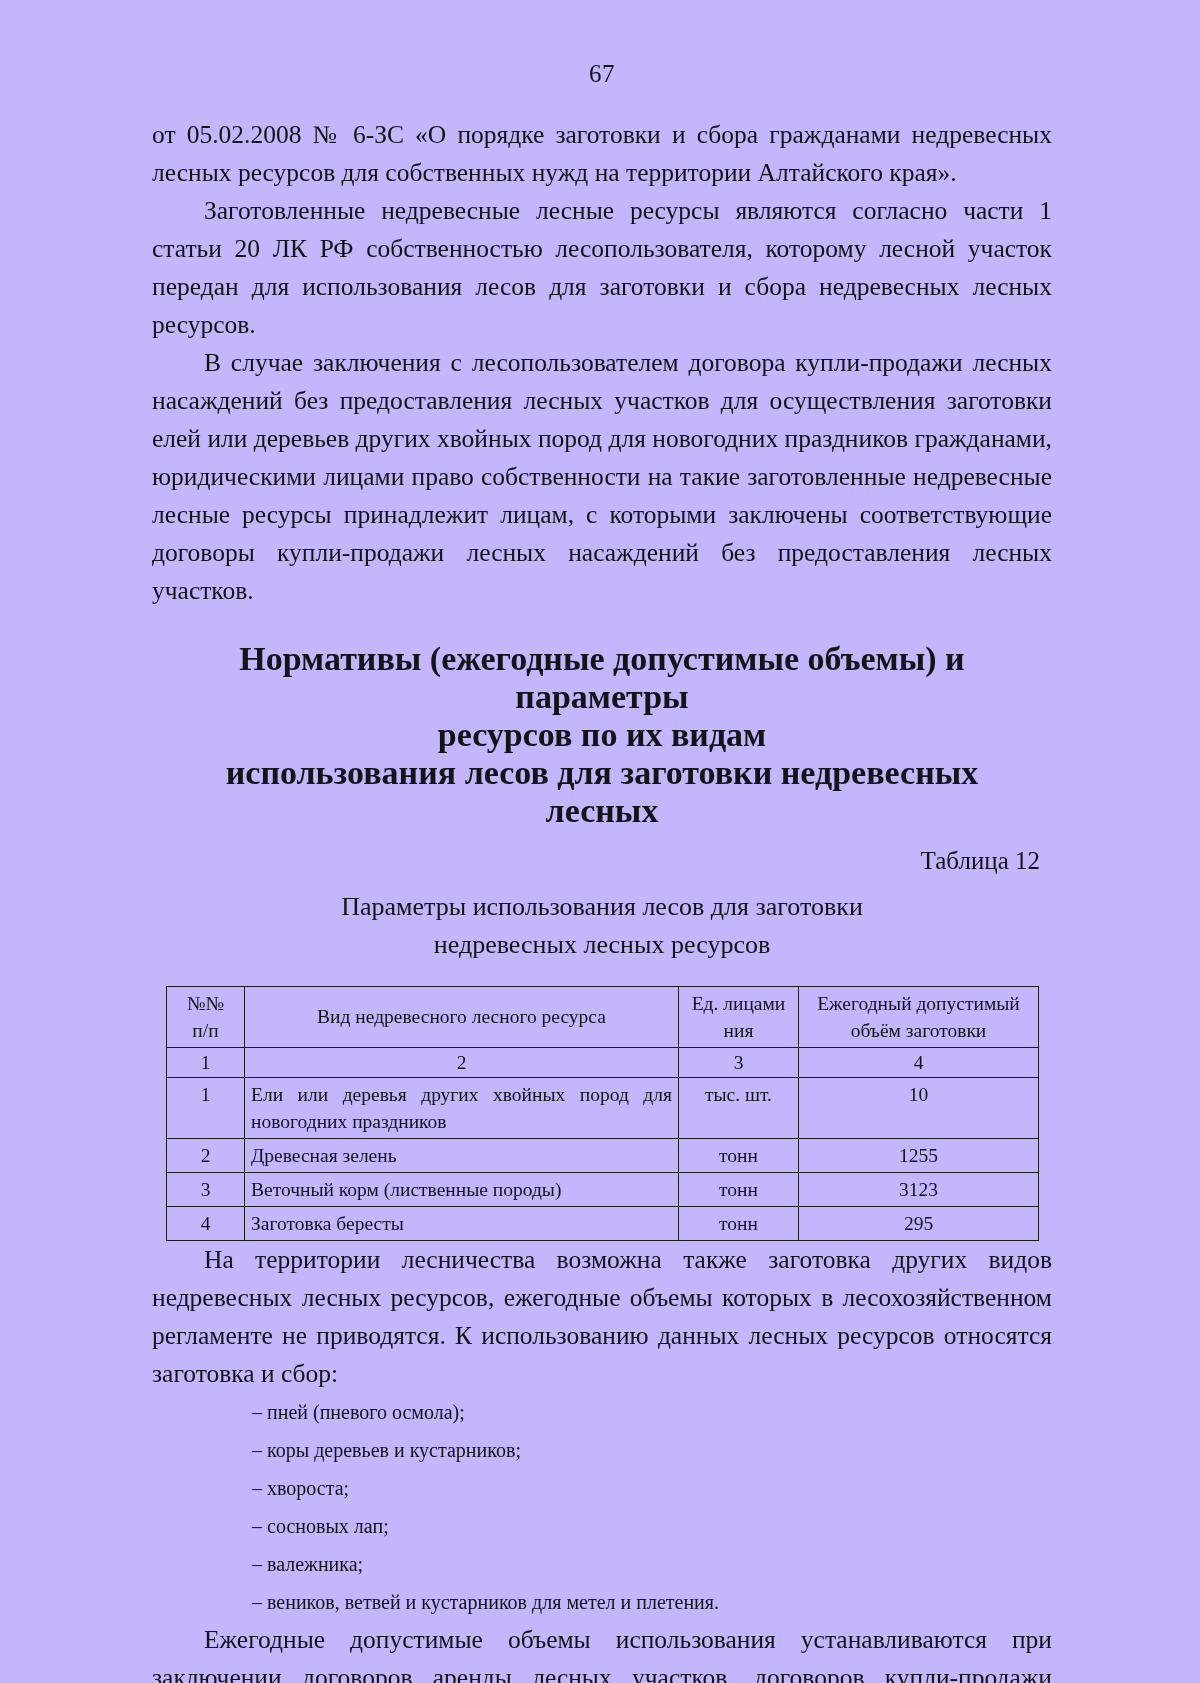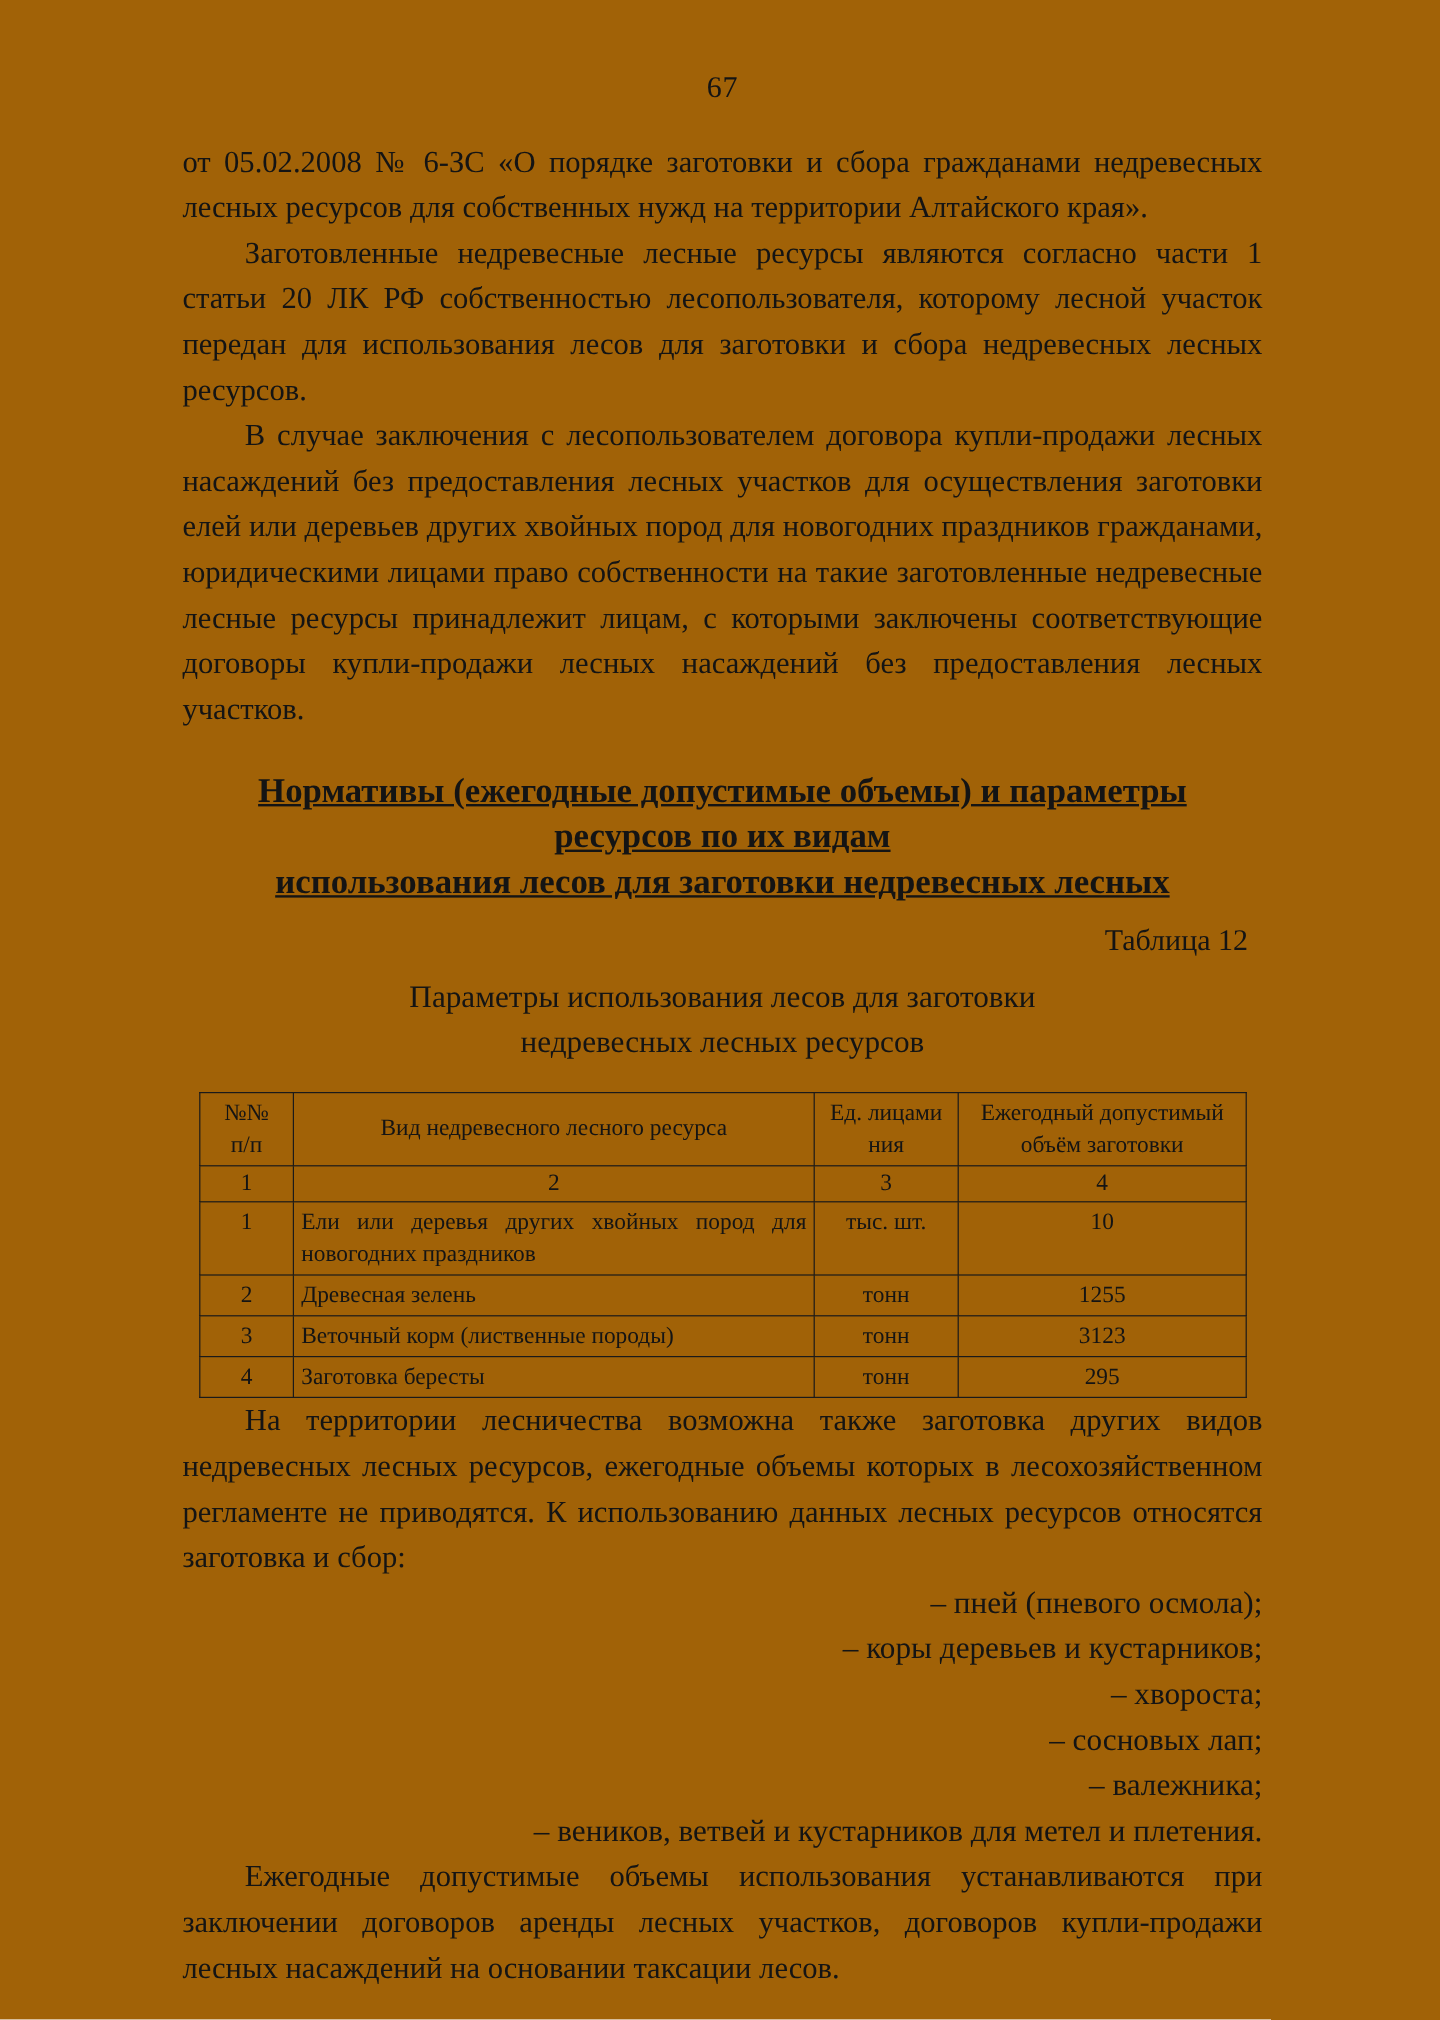--- a/index.html
+++ b/index.html
@@ -6,21 +6,21 @@
   html, body {
     margin: 0;
     padding: 0;
     background: #ffffff;
   }
   .page {
     position: relative;
     width: 1200px;
     height: 1683px;
     margin: 0 auto;
-    background: #a16207;
+    background: #c4b5fd;
     box-sizing: border-box;
     font-family: "Liberation Serif", "DejaVu Serif", serif;
     color: #141414;
     overflow: hidden;
   }
   .content {
     position: absolute;
     left: 152px;
     top: 60px;
     width: 900px;
@@ -40,24 +40,23 @@
     text-justify: inter-word;
     hyphens: none;
   }
   p.para.indent {
     text-indent: 52px;
   }
   .heading-block {
     margin: 30px 0 0 0;
     text-align: center;
     font-weight: bold;
-    font-size: 29px;
+    font-size: 34px;
     line-height: 38px;
     padding: 0 44px;
-    text-decoration: underline;
   }
   .table-label {
     margin: 14px 0 0 0;
     text-align: right;
     font-size: 25px;
     line-height: 34px;
     padding-right: 12px;
   }
   .table-caption {
     margin: 10px 0 0 0;
@@ -104,24 +103,24 @@
   }
   .hdr-two-line {
     display: block;
   }
   ul.dashlist {
     list-style: none;
     margin: 0;
     padding: 0;
   }
   ul.dashlist li {
-    font-size: 26px;
+    font-size: 20px;
     line-height: 38px;
     padding-left: 100px;
-    text-align: right;
+    text-align: left;
   }
   .after-table {
     margin-top: 42px;
   }
   .tail-para {
     margin-top: 0;
   }
 </style>
 </head>
 <body>

